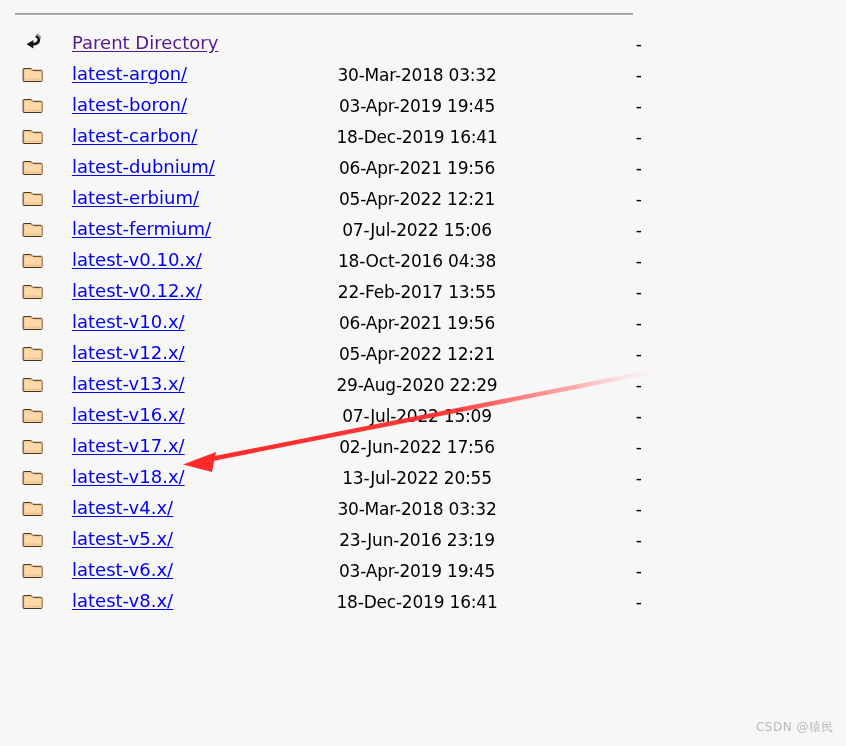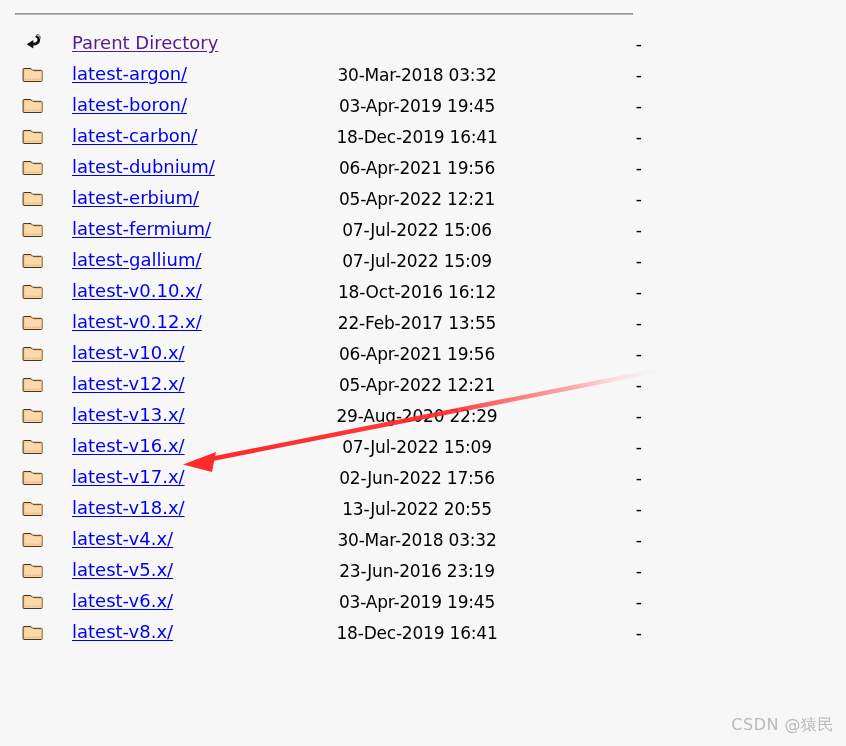--- a/index.html
+++ b/index.html
@@ -112,21 +112,21 @@
     height: 746px;
     pointer-events: none;
   }
 
   
   .watermark {
     position: absolute;
     right: 12px;
     bottom: 10px;
     font-family: "DejaVu Sans", sans-serif;
-    font-size: 16px;
+    font-size: 12px;
     color: #b9b9b9;
     letter-spacing: 0.5px;
     user-select: none;
   }
 </style>
 </head>
 <body>
 
 <div id="listing-root">
 
@@ -218,33 +218,22 @@
           <td class="cell-date">07-Jul-2022 15:06</td>
           <td class="cell-size">-</td>
         </tr>
         <tr>
           <td class="cell-icon"><span class="icon-wrap"><svg width="22" height="22" viewBox="0 0 22 22" aria-hidden="true">
                 <path d="M2 5.5 h7 l1.6 1.8 h8.6 a0.9 0.9 0 0 1 0.9 0.9 v9.4 a0.9 0.9 0 0 1 -0.9 0.9 h-17.2 a0.9 0.9 0 0 1 -0.9 -0.9 v-11.2 a0.9 0.9 0 0 1 0.9 -0.9 z" fill="#f6c48a" stroke="#4a3520" stroke-width="1"></path>
                 <path d="M2.6 7.6 h8.2 l1.4 1.5 h7.6 v8.3 h-17.2 z" fill="#fbd9ab" stroke="none"></path>
                 <path d="M3 16.2 h16.4" stroke="#d9a368" stroke-width="1" stroke-dasharray="1.2 1.2"></path>
                 <path d="M20.3 7.2 v11 h-1.1 v-11 z" fill="#e0a868"></path>
               </svg></span></td>
-          <td class="cell-name"><a class="dir-link" href="#">latest-gallium/</a></td>
-          <td class="cell-date">07-Jul-2022 15:09</td>
-          <td class="cell-size">-</td>
-        </tr>
-        <tr>
-          <td class="cell-icon"><span class="icon-wrap"><svg width="22" height="22" viewBox="0 0 22 22" aria-hidden="true">
-                <path d="M2 5.5 h7 l1.6 1.8 h8.6 a0.9 0.9 0 0 1 0.9 0.9 v9.4 a0.9 0.9 0 0 1 -0.9 0.9 h-17.2 a0.9 0.9 0 0 1 -0.9 -0.9 v-11.2 a0.9 0.9 0 0 1 0.9 -0.9 z" fill="#f6c48a" stroke="#4a3520" stroke-width="1"></path>
-                <path d="M2.6 7.6 h8.2 l1.4 1.5 h7.6 v8.3 h-17.2 z" fill="#fbd9ab" stroke="none"></path>
-                <path d="M3 16.2 h16.4" stroke="#d9a368" stroke-width="1" stroke-dasharray="1.2 1.2"></path>
-                <path d="M20.3 7.2 v11 h-1.1 v-11 z" fill="#e0a868"></path>
-              </svg></span></td>
           <td class="cell-name"><a class="dir-link" href="#">latest-v0.10.x/</a></td>
-          <td class="cell-date">18-Oct-2016 16:12</td>
+          <td class="cell-date">18-Oct-2016 04:38</td>
           <td class="cell-size">-</td>
         </tr>
         <tr>
           <td class="cell-icon"><span class="icon-wrap"><svg width="22" height="22" viewBox="0 0 22 22" aria-hidden="true">
                 <path d="M2 5.5 h7 l1.6 1.8 h8.6 a0.9 0.9 0 0 1 0.9 0.9 v9.4 a0.9 0.9 0 0 1 -0.9 0.9 h-17.2 a0.9 0.9 0 0 1 -0.9 -0.9 v-11.2 a0.9 0.9 0 0 1 0.9 -0.9 z" fill="#f6c48a" stroke="#4a3520" stroke-width="1"></path>
                 <path d="M2.6 7.6 h8.2 l1.4 1.5 h7.6 v8.3 h-17.2 z" fill="#fbd9ab" stroke="none"></path>
                 <path d="M3 16.2 h16.4" stroke="#d9a368" stroke-width="1" stroke-dasharray="1.2 1.2"></path>
                 <path d="M20.3 7.2 v11 h-1.1 v-11 z" fill="#e0a868"></path>
               </svg></span></td>
           <td class="cell-name"><a class="dir-link" href="#">latest-v0.12.x/</a></td>

